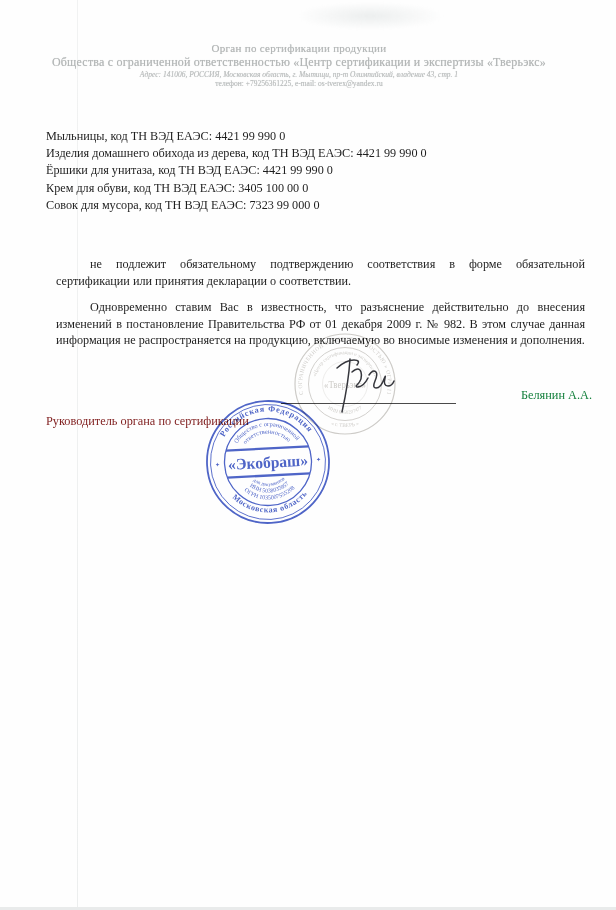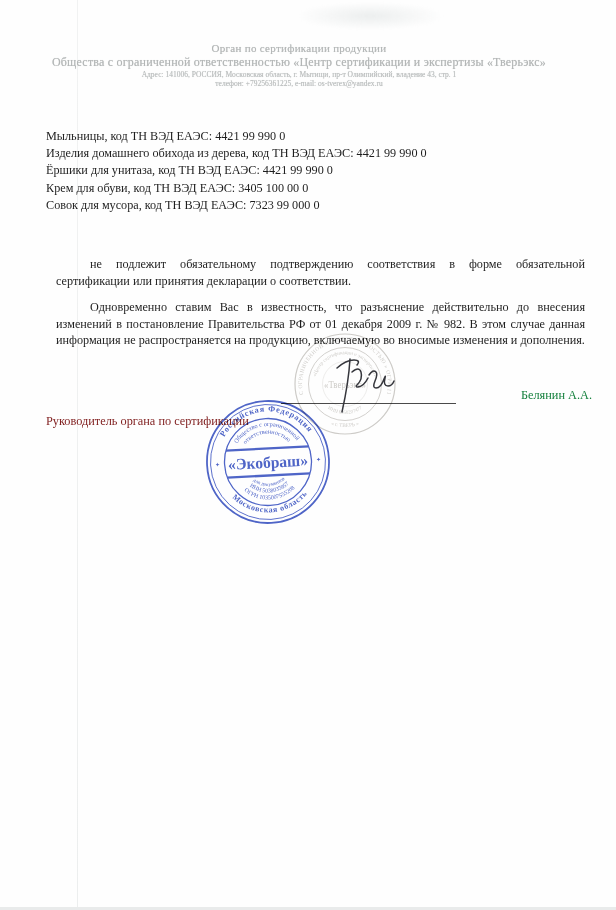--- a/index.html
+++ b/index.html
@@ -18,21 +18,21 @@
   .scan-smudge { position:absolute; left:295px; top:2px; width:150px; height:28px;
                  background:radial-gradient(ellipse at center, rgba(190,198,198,.28), rgba(255,255,255,0) 70%);
                  filter:blur(1px); }
 
   
   .letterhead { position:absolute; top:41px; left:0; width:518px; text-align:center;
                 color:#b3b6b6; text-shadow:0 0 .7px #c7caca;margin-left:40px; }
   .lh-1 { font-size:11px;  line-height:14px; letter-spacing:.3px; }
   .lh-2 { font-size:12px;line-height:15px; letter-spacing:.2px; }
   .lh-3 { font-size:12px;  line-height:15px; letter-spacing:.4px; }
-  .lh-4 { font-size:7.5px; line-height:9px;  color:#bcbfbf; }
+  .lh-4 { font-size:7.5px; line-height:9px;  color:#bcbfbf;font-style:italic; }
   .lh-5 { font-size:7.5px; line-height:9px;  color:#bcbfbf; }
 
   
   .product-list { position:absolute; left:46px; top:128px; width:560px;
                   font-size:12.2px; line-height:17.2px; color:#1e1e1e; }
   .paragraphs { position:absolute; left:46px; top:246px; width:549px;
                 font-size:12.2px; line-height:16.6px; color:#1e1e1e;
                 text-align:justify; }
   .paragraphs p { margin:10px; text-indent:34px; }
 

